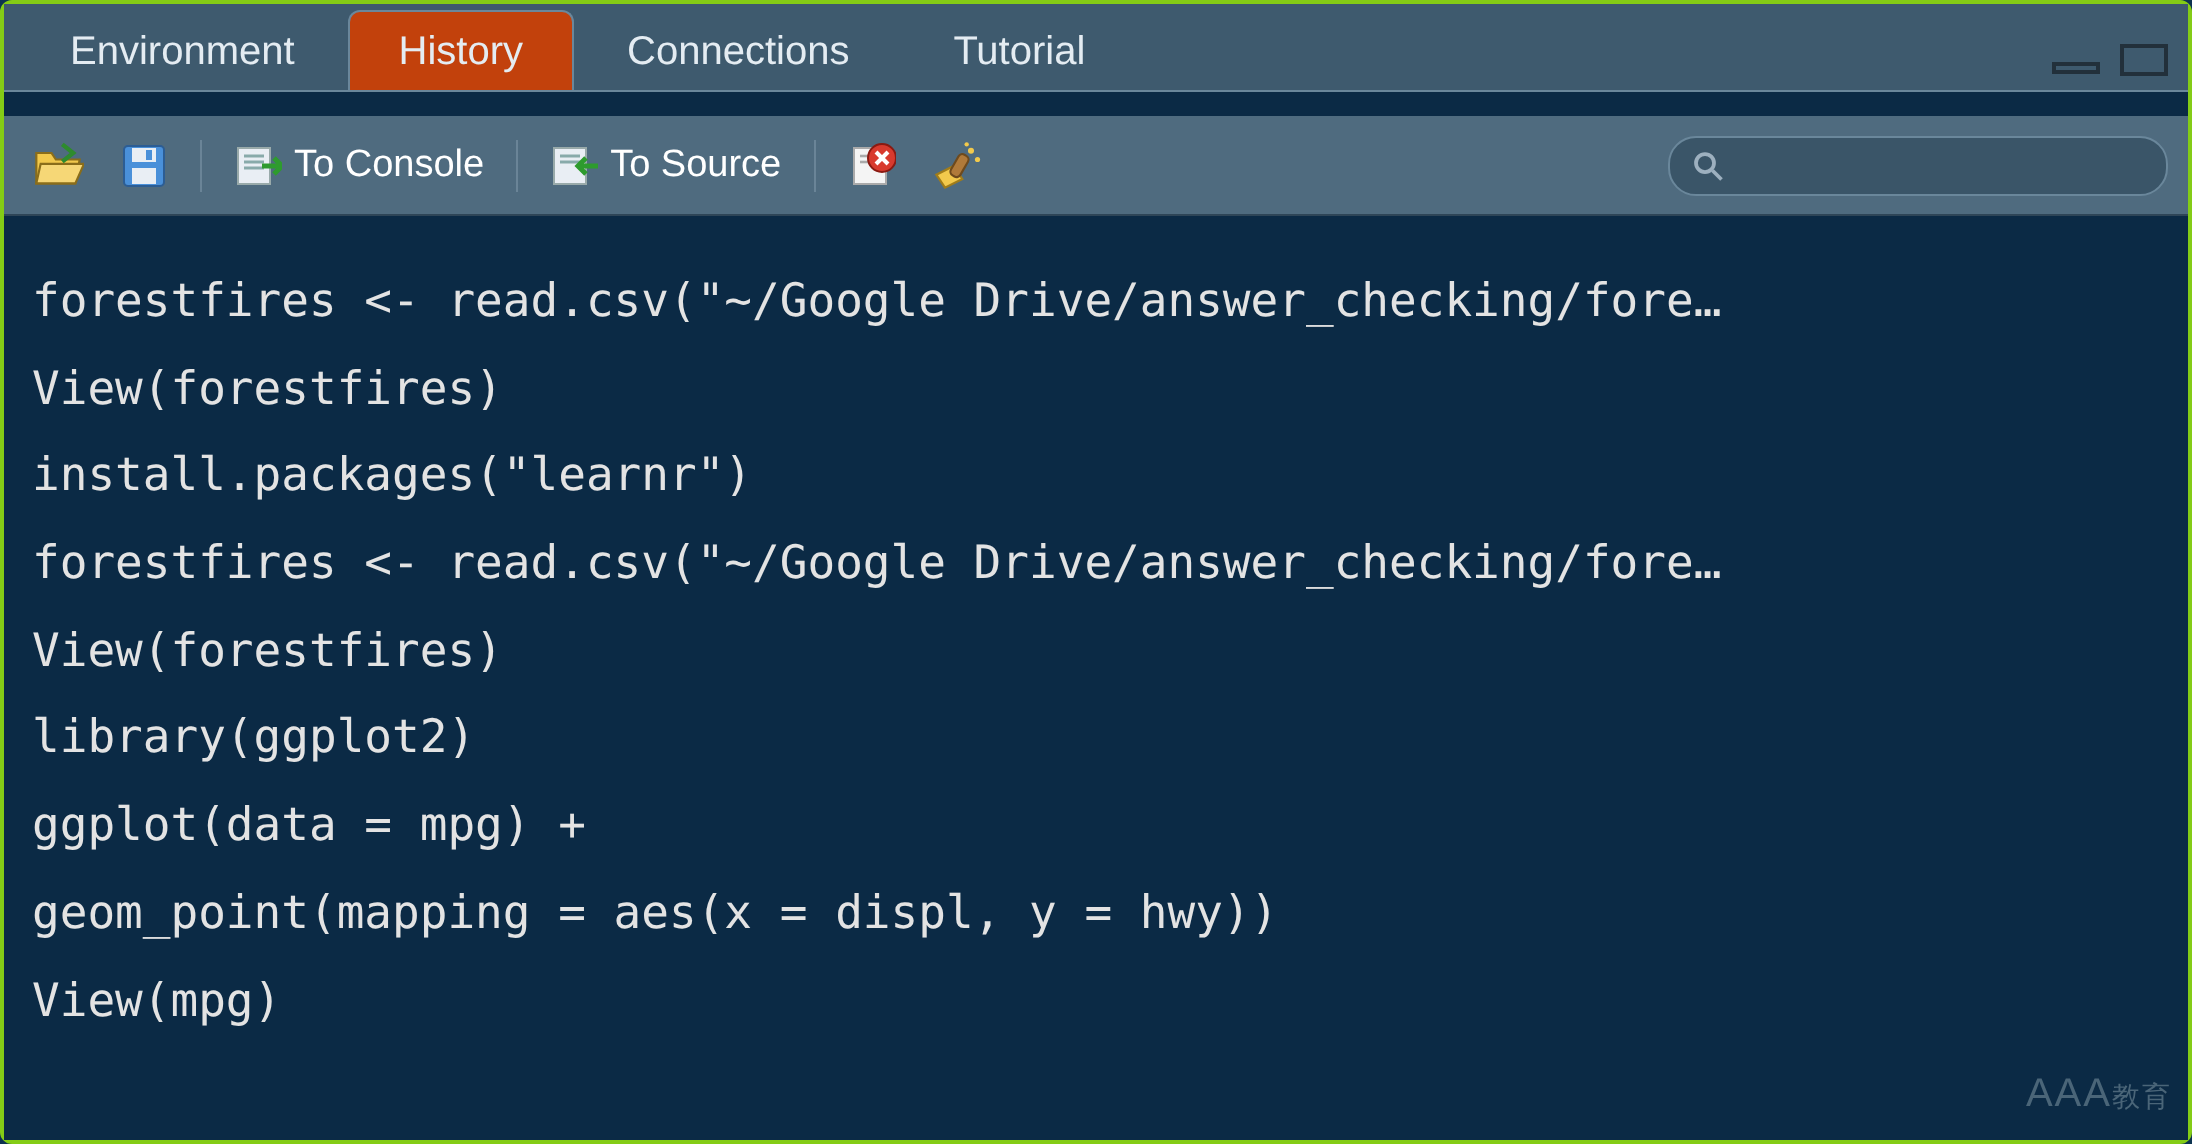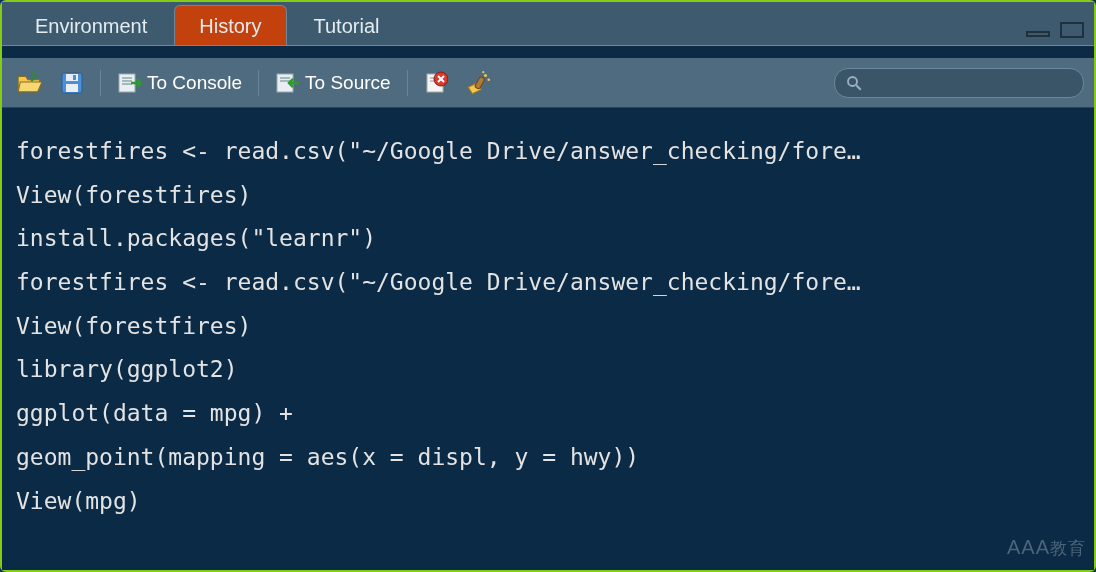--- a/index.html
+++ b/index.html
@@ -126,37 +126,40 @@
   .watermark {
     position: absolute;
     right: 8px;
     bottom: 4px;
     font-size: 20px;
     color: #4a6578;
     letter-spacing: 1px;
     pointer-events: none;
     font-family: Arial, sans-serif;
   }
-  .watermark small { font-size: 17px; }
+  .watermark small { font-size: 14px; }
   .icon {
     display: inline-block;
     flex-shrink: 0;
   }
 </style>
 </head>
 <body>
 
 <div class="pane">
 
   <div class="tabbar">
     <div class="tab">
       <span>Environment</span>
     </div>
     <div class="tab active">
       <span>History</span>
+    </div>
+    <div class="tab">
+      <span>Connections</span>
     </div>
     <div class="tab">
       <span>Tutorial</span>
     </div>
 
     <div class="window-controls">
       <span class="win-btn">
         <svg class="icon" viewBox="0 0 28 18" width="28" height="18">
           <rect x="3" y="11" width="22" height="4" fill="none" stroke="#22303b" stroke-width="2"></rect>
         </svg>

